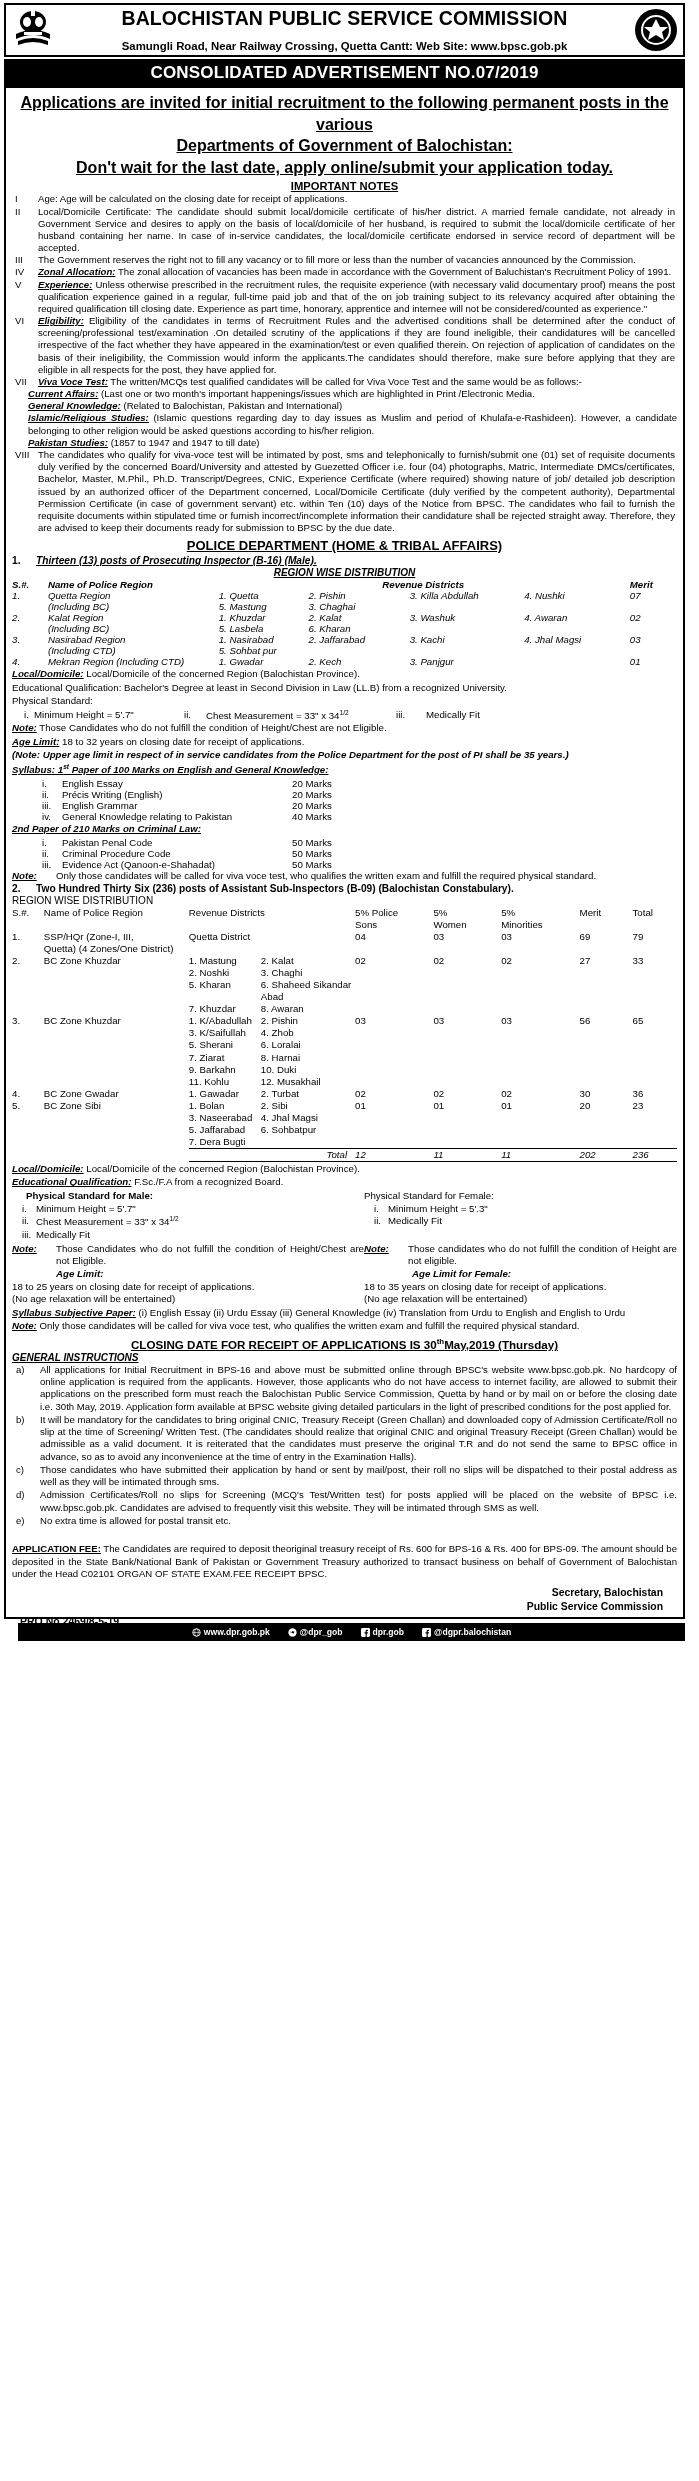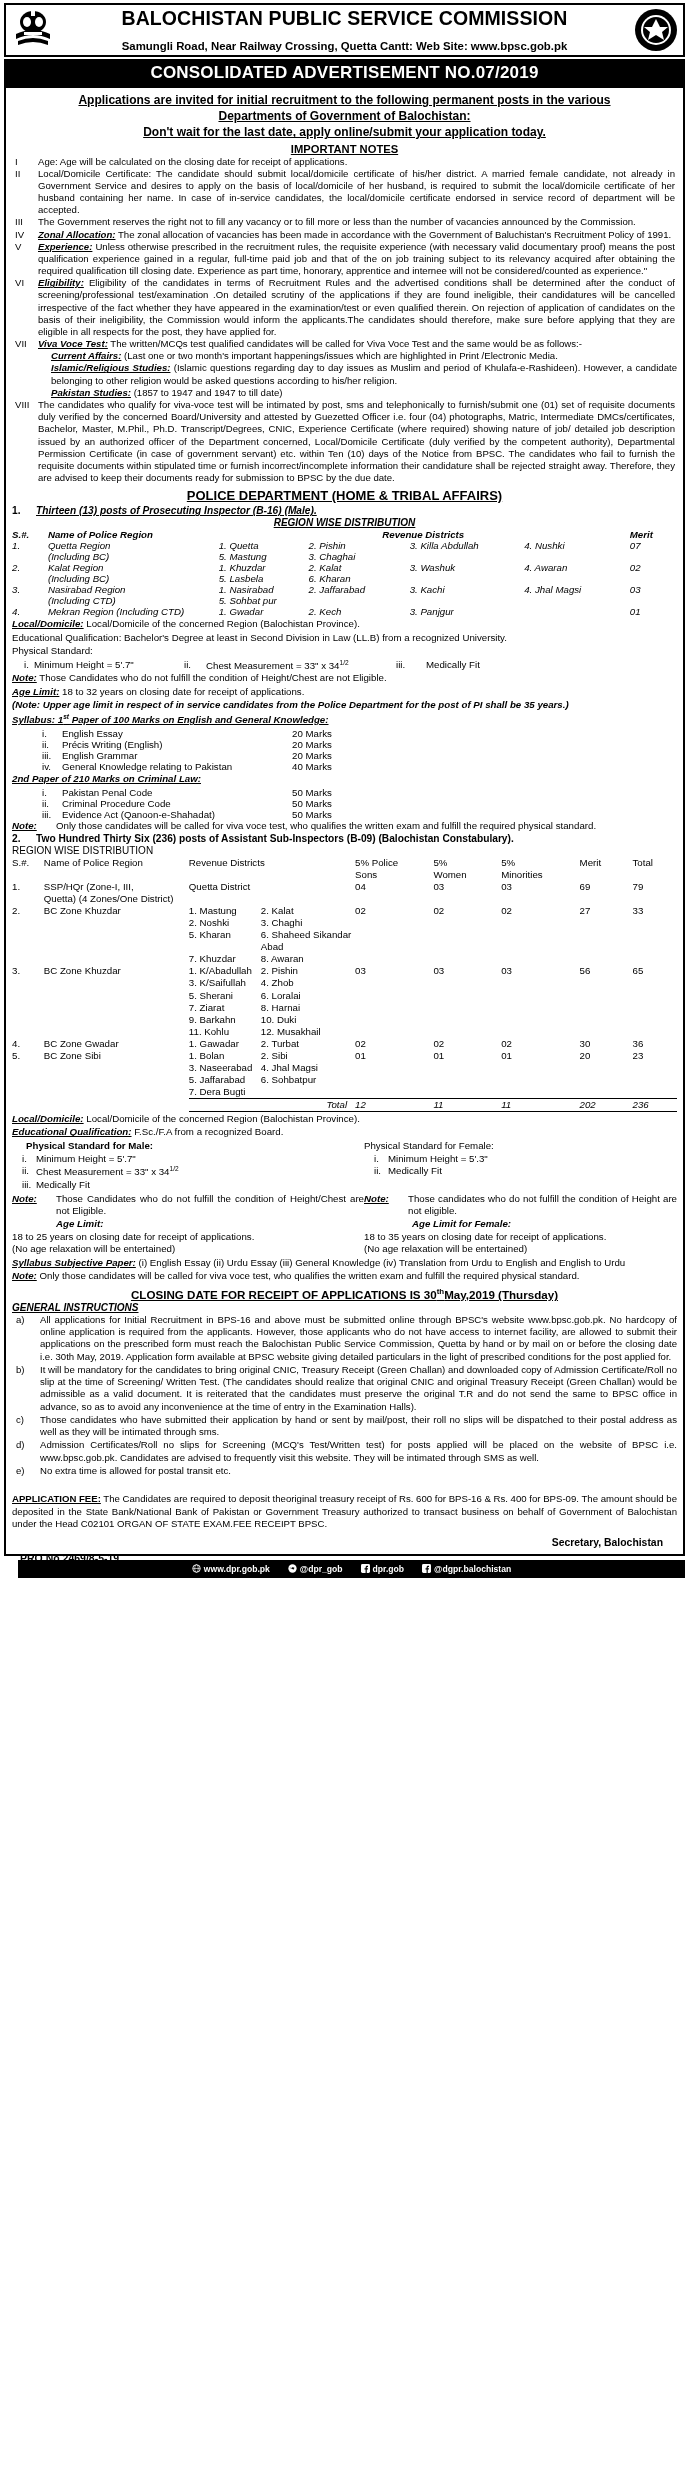--- a/index.html
+++ b/index.html
@@ -41,29 +41,29 @@
     box-sizing:border-box;
   }
 
   .ctr{text-align:center;}
   .u{text-decoration:underline;}
   .b{font-weight:bold;}
   .bi{font-weight:bold;font-style:italic;}
   .biu{font-weight:bold;font-style:italic;text-decoration:underline;}
   .bu{font-weight:bold;text-decoration:underline;}
 
-  .lead{font-size:12px;font-weight:bold;line-height:1.35;}
+  .lead{font-size:16px;font-weight:bold;line-height:1.35;}
   .lead div{margin:0;}
   .impnotes{font-size:11.2px;font-weight:bold;text-align:center;margin:2px 0 1px 0;}
 
   
   .note-row{display:flex;font-size:9.6px;line-height:1.27;margin-bottom:0px;text-align:justify;}
   .note-num{flex:0 0 26px;padding-left:3px;box-sizing:border-box;}
   .note-txt{flex:1;padding-right:2px;}
-  .note-sub{font-size:9.6px;line-height:1.27;margin-left:39px;text-align:justify;}
+  .note-sub{font-size:9.6px;line-height:1.27;margin-left:16px;text-align:justify;}
 
   .deptline{
     text-align:center;font-size:13px;font-weight:bold;
     text-decoration:underline;margin:4px 0 2px 0;
   }
 
   .postline{display:flex;font-size:10.2px;margin:1px 0 0 0;}
   .postline .pn{flex:0 0 24px;font-weight:bold;}
   .postline .pt{flex:1;}
 
@@ -226,20 +226,21 @@
       <div class="note-num">VI</div>
       <div class="note-txt"><span class="biu">Eligibility:</span><span> Eligibility of the candidates in terms of Recruitment Rules and the advertised conditions shall be determined after the conduct of screening/professional test/examination .On detailed scrutiny of the applications if they are found ineligible, their candidatures will be cancelled irrespective of the fact whether they have appeared in the examination/test or even qualified therein. On rejection of application of candidates on the basis of their ineligibility, the Commission would inform the applicants.The candidates should therefore, make sure before applying that they are eligible in all respects for the post, they have applied for.</span></div>
     </div>
 
     <div class="note-row">
       <div class="note-num">VII</div>
       <div class="note-txt"><span class="biu">Viva Voce Test:</span><span> The written/MCQs test qualified candidates will be called for Viva Voce Test and the same would be as follows:-</span></div>
     </div>
 
     <div class="note-sub"><span class="biu">Current Affairs:</span><span> (Last one or two month's important happenings/issues which are highlighted in Print /Electronic Media.</span></div>
+    <div class="note-sub"><span class="biu">General Knowledge:</span><span> (Related to Balochistan, Pakistan and International)</span></div>
     <div class="note-sub"><span class="biu">Islamic/Religious Studies:</span><span> (Islamic questions regarding day to day issues as Muslim and period of Khulafa-e-Rashideen). However, a candidate belonging to other religion would be asked questions according to his/her religion.</span></div>
     <div class="note-sub"><span class="biu">Pakistan Studies:</span><span> (1857 to 1947  and 1947 to till date)</span></div>
 
     <div class="note-row">
       <div class="note-num">VIII</div>
       <div class="note-txt">The candidates who qualify for viva-voce test will be intimated by post, sms and telephonically to furnish/submit one (01) set of requisite documents duly verified by the concerned Board/University and attested by Guezetted Officer i.e. four (04) photographs, Matric, Intermediate DMCs/certificates, Bachelor, Master, M.Phil., Ph.D. Transcript/Degrees, CNIC, Experience Certificate (where required) showing nature of job/ detailed job description issued by an authorized officer of the Department concerned, Local/Domicile Certificate (duly verified by the competent authority), Departmental Permission Certificate (in case of government servant) etc. within Ten (10) days of the Notice from BPSC. The candidates who fail to furnish the requisite documents within stipulated time or furnish incorrect/incomplete information their candidature shall be rejected straight away. Therefore, they are advised to keep their documents ready for submission to BPSC by the due date.</div>
     </div>
 
     <div class="deptline">POLICE DEPARTMENT (HOME &amp; TRIBAL AFFAIRS)</div>
 
@@ -633,20 +634,21 @@
       </div>
     <div class="gi-row">
         <div class="ga">e)</div>
         <div class="gb">No extra time is allowed for postal transit etc.</div>
       </div>
 
     <div class="appfee"><span class="bu">APPLICATION FEE:</span><span> The Candidates are required to deposit theoriginal treasury receipt of Rs. 600 for BPS-16 &amp; Rs. 400 for BPS-09. The amount should be deposited in the State Bank/National Bank of Pakistan or Government Treasury authorized to transact business on behalf of Government of Balochistan under the Head C02101 ORGAN OF STATE EXAM.FEE RECEIPT BPSC.</span></div>
 
     <div class="sigblock">
       <div>Secretary, Balochistan</div>
+      <div>Public Service Commission</div>
     </div>
 
     <div class="prqwrap">
       <div class="prq">PRQ No.2469/8-5-19</div>
     </div>
   </div>
 
   <div class="footbar">
     <div class="fb-item">
       <span class="fb-ico">

